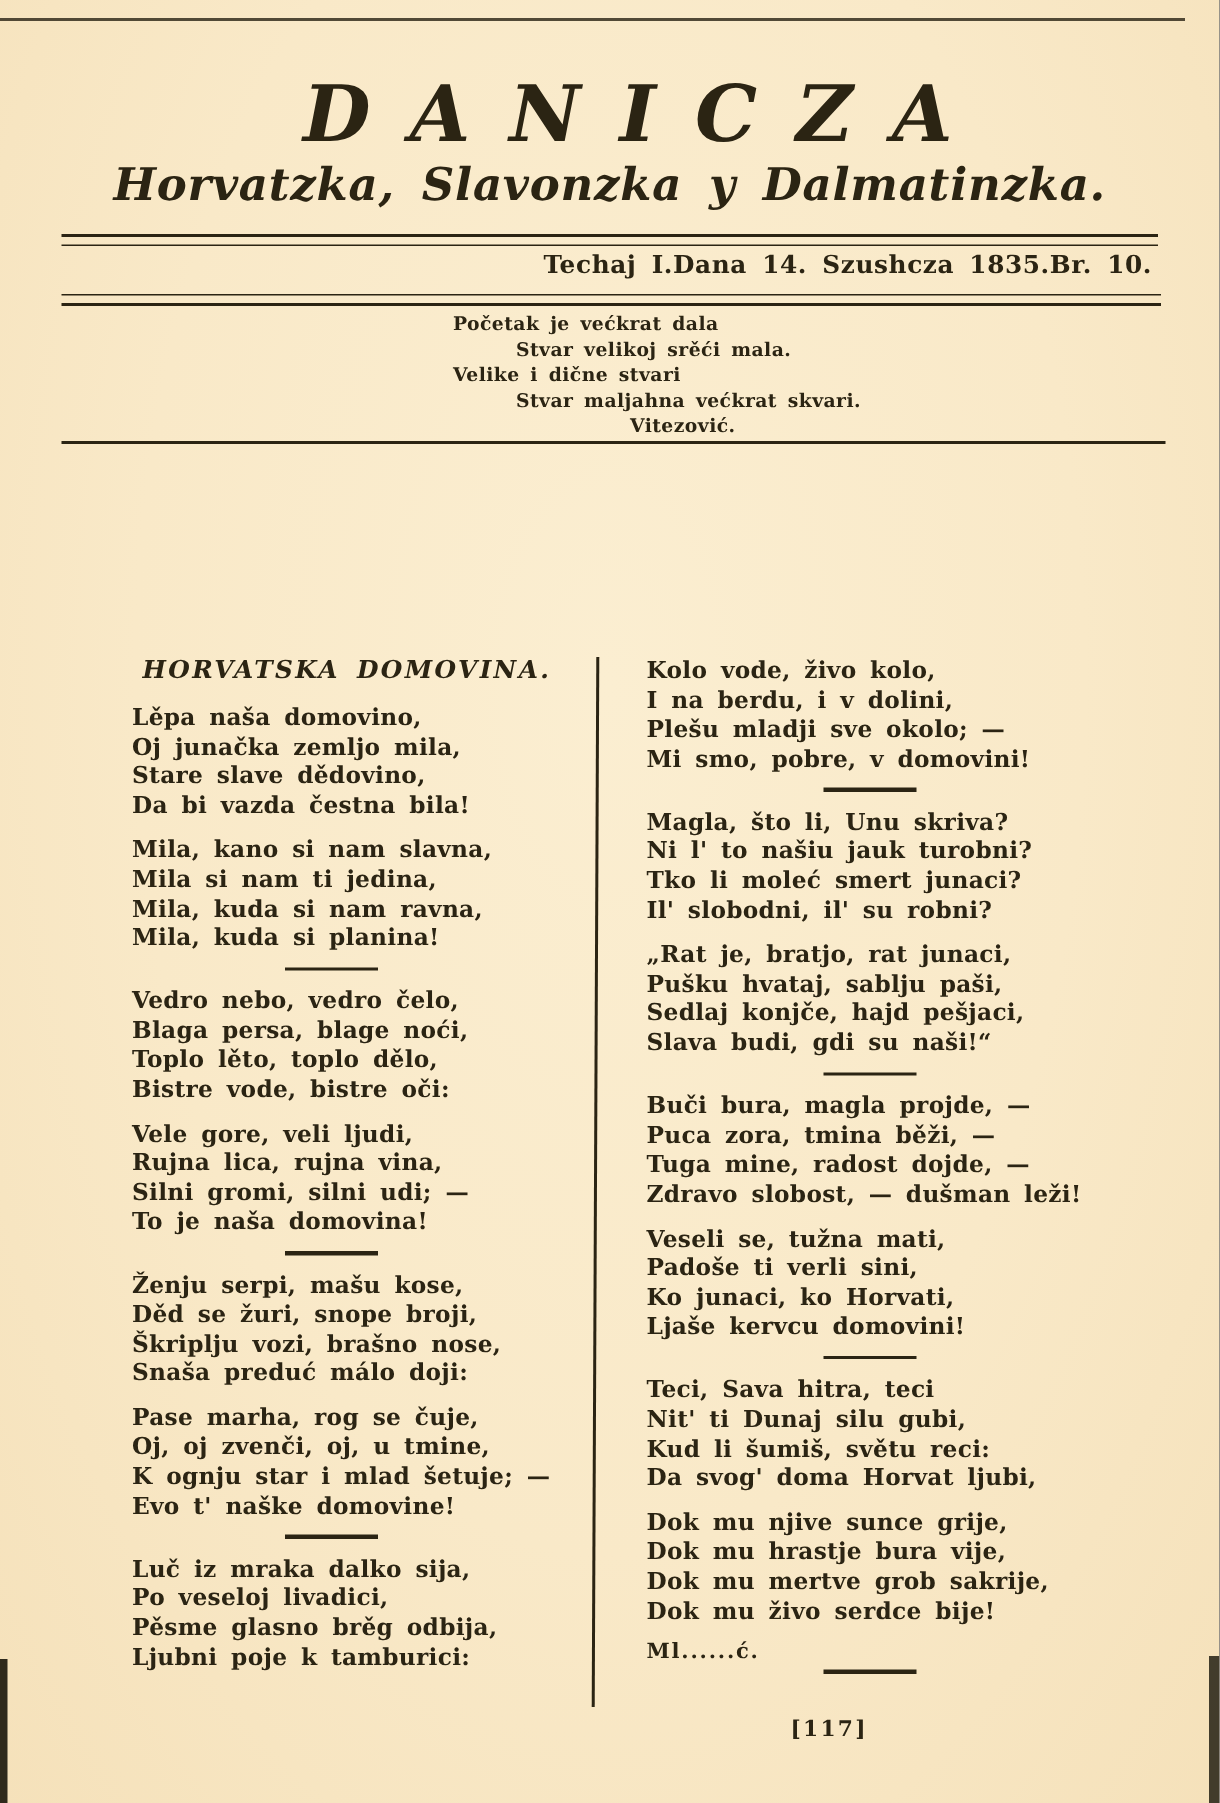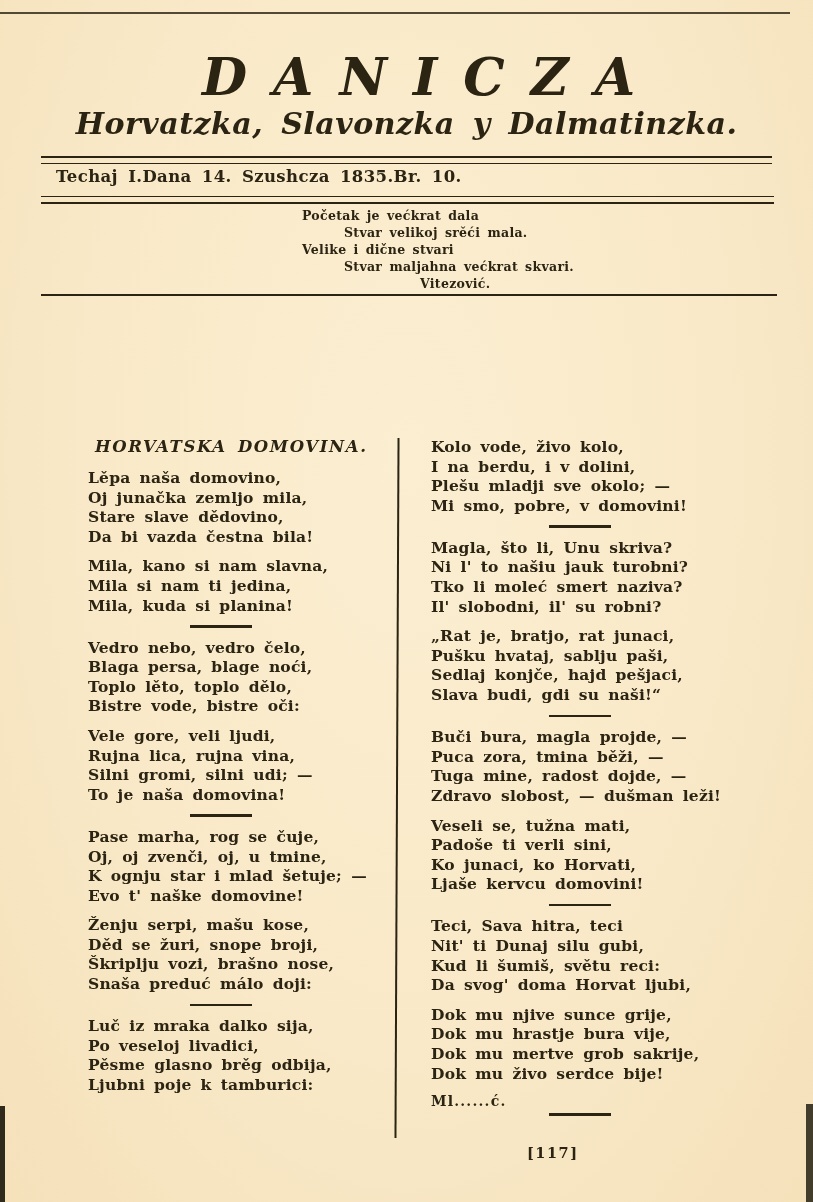--- a/index.html
+++ b/index.html
@@ -21,21 +21,21 @@
   }
   .masthead-title span { display:inline-block; letter-spacing:.5em; margin-right:-.5em; }
   .masthead-subtitle {
     position:absolute; top:106px; left:0; width:100%; text-align:center;
     font-size:30px; font-weight:bold; font-style:italic; letter-spacing:.5px; word-spacing:7px;
   }
   .rule-a { position:absolute; left:41px; top:156px; width:731px; height:5px;
             border-top:2px solid #2b2413; border-bottom:1.5px solid #2b2413; }
   .issue-row {
     position:absolute; left:41px; top:167px; width:731px;
-    display:flex; justify-content:flex-start; align-items:baseline;
+    display:flex; justify-content:flex-end; align-items:baseline;
     font-size:16.5px; font-weight:bold; letter-spacing:.4px; word-spacing:4px;
   }
   .issue-row .volume { padding-left:15px; }
   .issue-row .issue  { padding-right:4px; }
   .rule-b { position:absolute; left:41px; top:196px; width:733px; height:5px;
             border-top:1.5px solid #2b2413; border-bottom:2.5px solid #2b2413; }
 
   
   .epigraph { position:absolute; left:302px; top:207px;
               font-size:12.5px; font-weight:bold; line-height:17px;
@@ -104,48 +104,49 @@
     <div>
         <div class="stanza">
           <div class="poem-line">Lěpa naša domovino,</div>
           <div class="poem-line">Oj junačka zemljo mila,</div>
           <div class="poem-line">Stare slave dědovino,</div>
           <div class="poem-line">Da bi vazda čestna bila!</div>
         </div>
         <div class="stanza">
           <div class="poem-line">Mila, kano si nam slavna,</div>
           <div class="poem-line">Mila si nam ti jedina,</div>
+          <div class="poem-line">Mila, kuda si nam ravna,</div>
           <div class="poem-line">Mila, kuda si planina!</div>
         </div>
         <div class="stanza-divider"></div>
         <div class="stanza">
           <div class="poem-line">Vedro nebo, vedro čelo,</div>
           <div class="poem-line">Blaga persa, blage noći,</div>
           <div class="poem-line">Toplo lěto, toplo dělo,</div>
           <div class="poem-line">Bistre vode, bistre oči:</div>
         </div>
         <div class="stanza">
           <div class="poem-line">Vele gore, veli ljudi,</div>
           <div class="poem-line">Rujna lica, rujna vina,</div>
           <div class="poem-line">Silni gromi, silni udi; —</div>
           <div class="poem-line">To je naša domovina!</div>
         </div>
         <div class="stanza-divider"></div>
         <div class="stanza">
+          <div class="poem-line">Ženju serpi, mašu kose,</div>
+          <div class="poem-line">Děd se žuri, snope broji,</div>
+          <div class="poem-line">Škriplju vozi, brašno nose,</div>
+          <div class="poem-line">Snaša preduć málo doji:</div>
+        </div>
+        <div class="stanza">
           <div class="poem-line">Pase marha, rog se čuje,</div>
           <div class="poem-line">Oj, oj zvenči, oj, u tmine,</div>
           <div class="poem-line">K ognju star i mlad šetuje; —</div>
           <div class="poem-line">Evo t' naške domovine!</div>
         </div>
-        <div class="stanza">
-          <div class="poem-line">Ženju serpi, mašu kose,</div>
-          <div class="poem-line">Děd se žuri, snope broji,</div>
-          <div class="poem-line">Škriplju vozi, brašno nose,</div>
-          <div class="poem-line">Snaša preduć málo doji:</div>
-        </div>
         <div class="stanza-divider"></div>
         <div class="stanza">
           <div class="poem-line">Luč iz mraka dalko sija,</div>
           <div class="poem-line">Po veseloj livadici,</div>
           <div class="poem-line">Pěsme glasno brěg odbija,</div>
           <div class="poem-line">Ljubni poje k tamburici:</div>
         </div>
       </div>
   </div>
 
@@ -154,21 +155,21 @@
         <div class="stanza">
           <div class="poem-line">Kolo vode, živo kolo,</div>
           <div class="poem-line">I na berdu, i v dolini,</div>
           <div class="poem-line">Plešu mladji sve okolo; —</div>
           <div class="poem-line">Mi smo, pobre, v domovini!</div>
         </div>
         <div class="stanza-divider"></div>
         <div class="stanza">
           <div class="poem-line">Magla, što li, Unu skriva?</div>
           <div class="poem-line">Ni l' to našiu jauk turobni?</div>
-          <div class="poem-line">Tko li moleć smert naziva?</div>
+          <div class="poem-line">Tko li moleć smert junaci?</div>
           <div class="poem-line">Il' slobodni, il' su robni?</div>
         </div>
         <div class="stanza">
           <div class="poem-line">„Rat je, bratjo, rat junaci,</div>
           <div class="poem-line">Pušku hvataj, sablju paši,</div>
           <div class="poem-line">Sedlaj konjče, hajd pešjaci,</div>
           <div class="poem-line">Slava budi, gdi su naši!“</div>
         </div>
         <div class="stanza-divider"></div>
         <div class="stanza">

